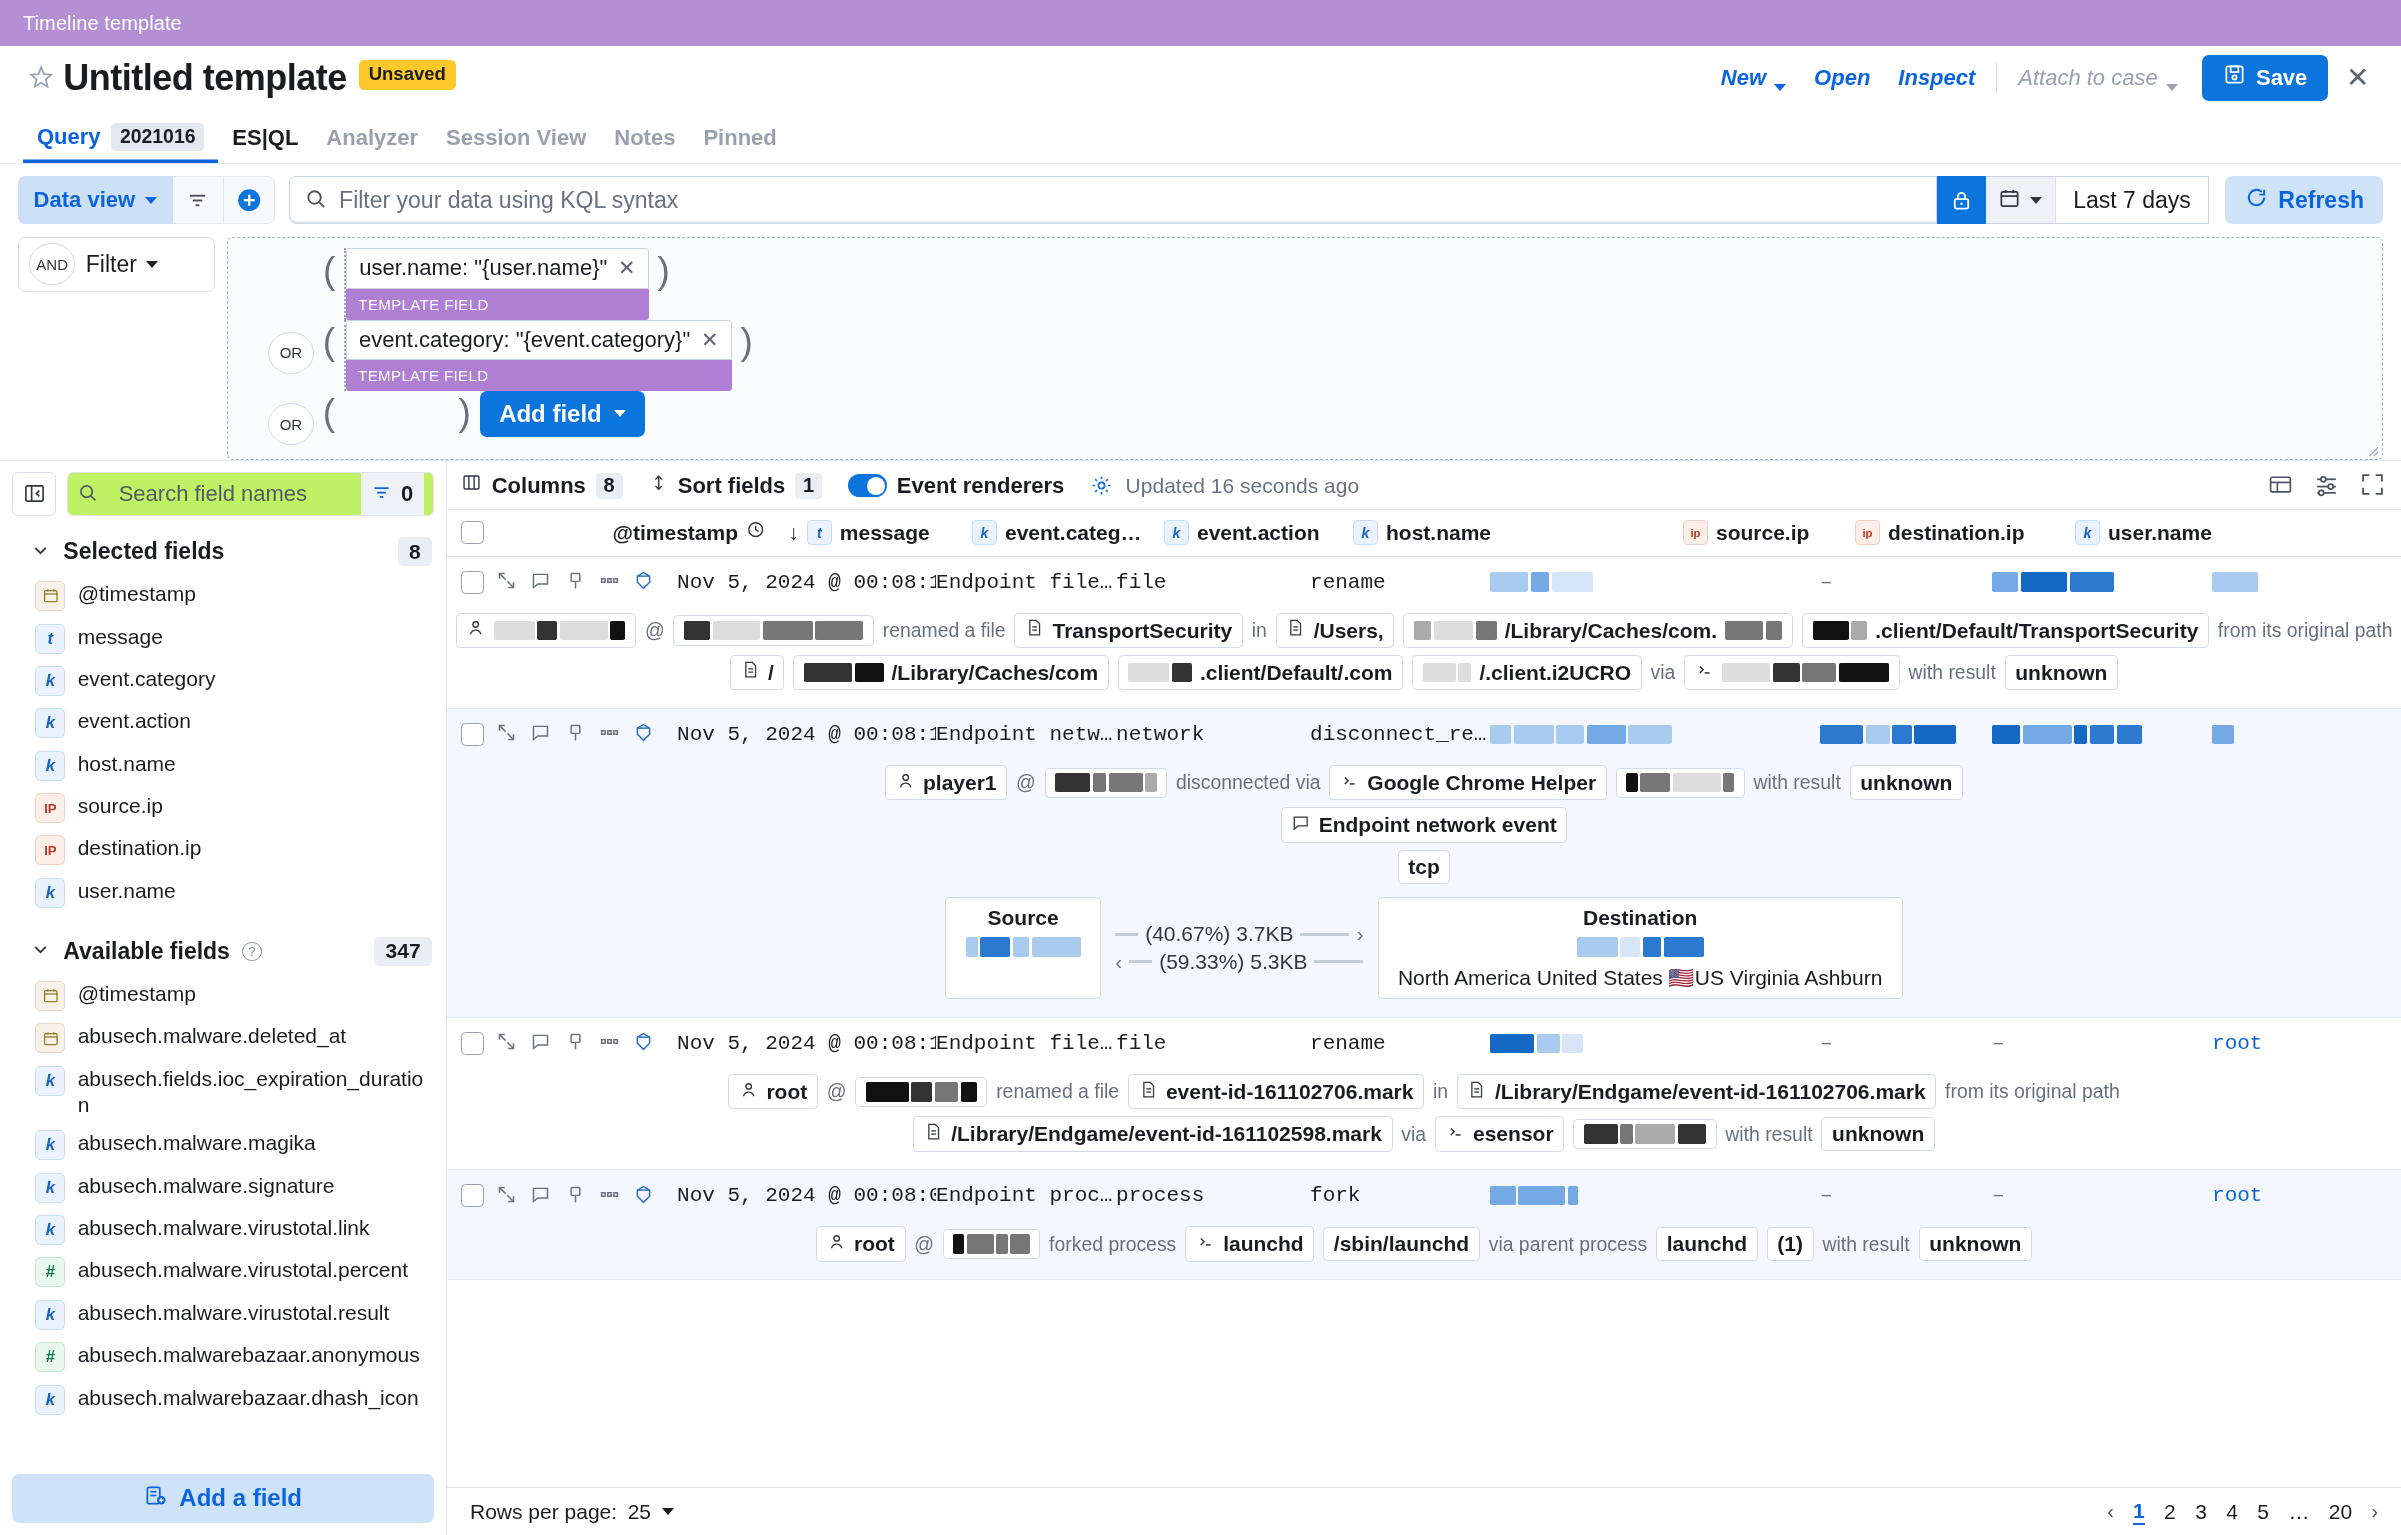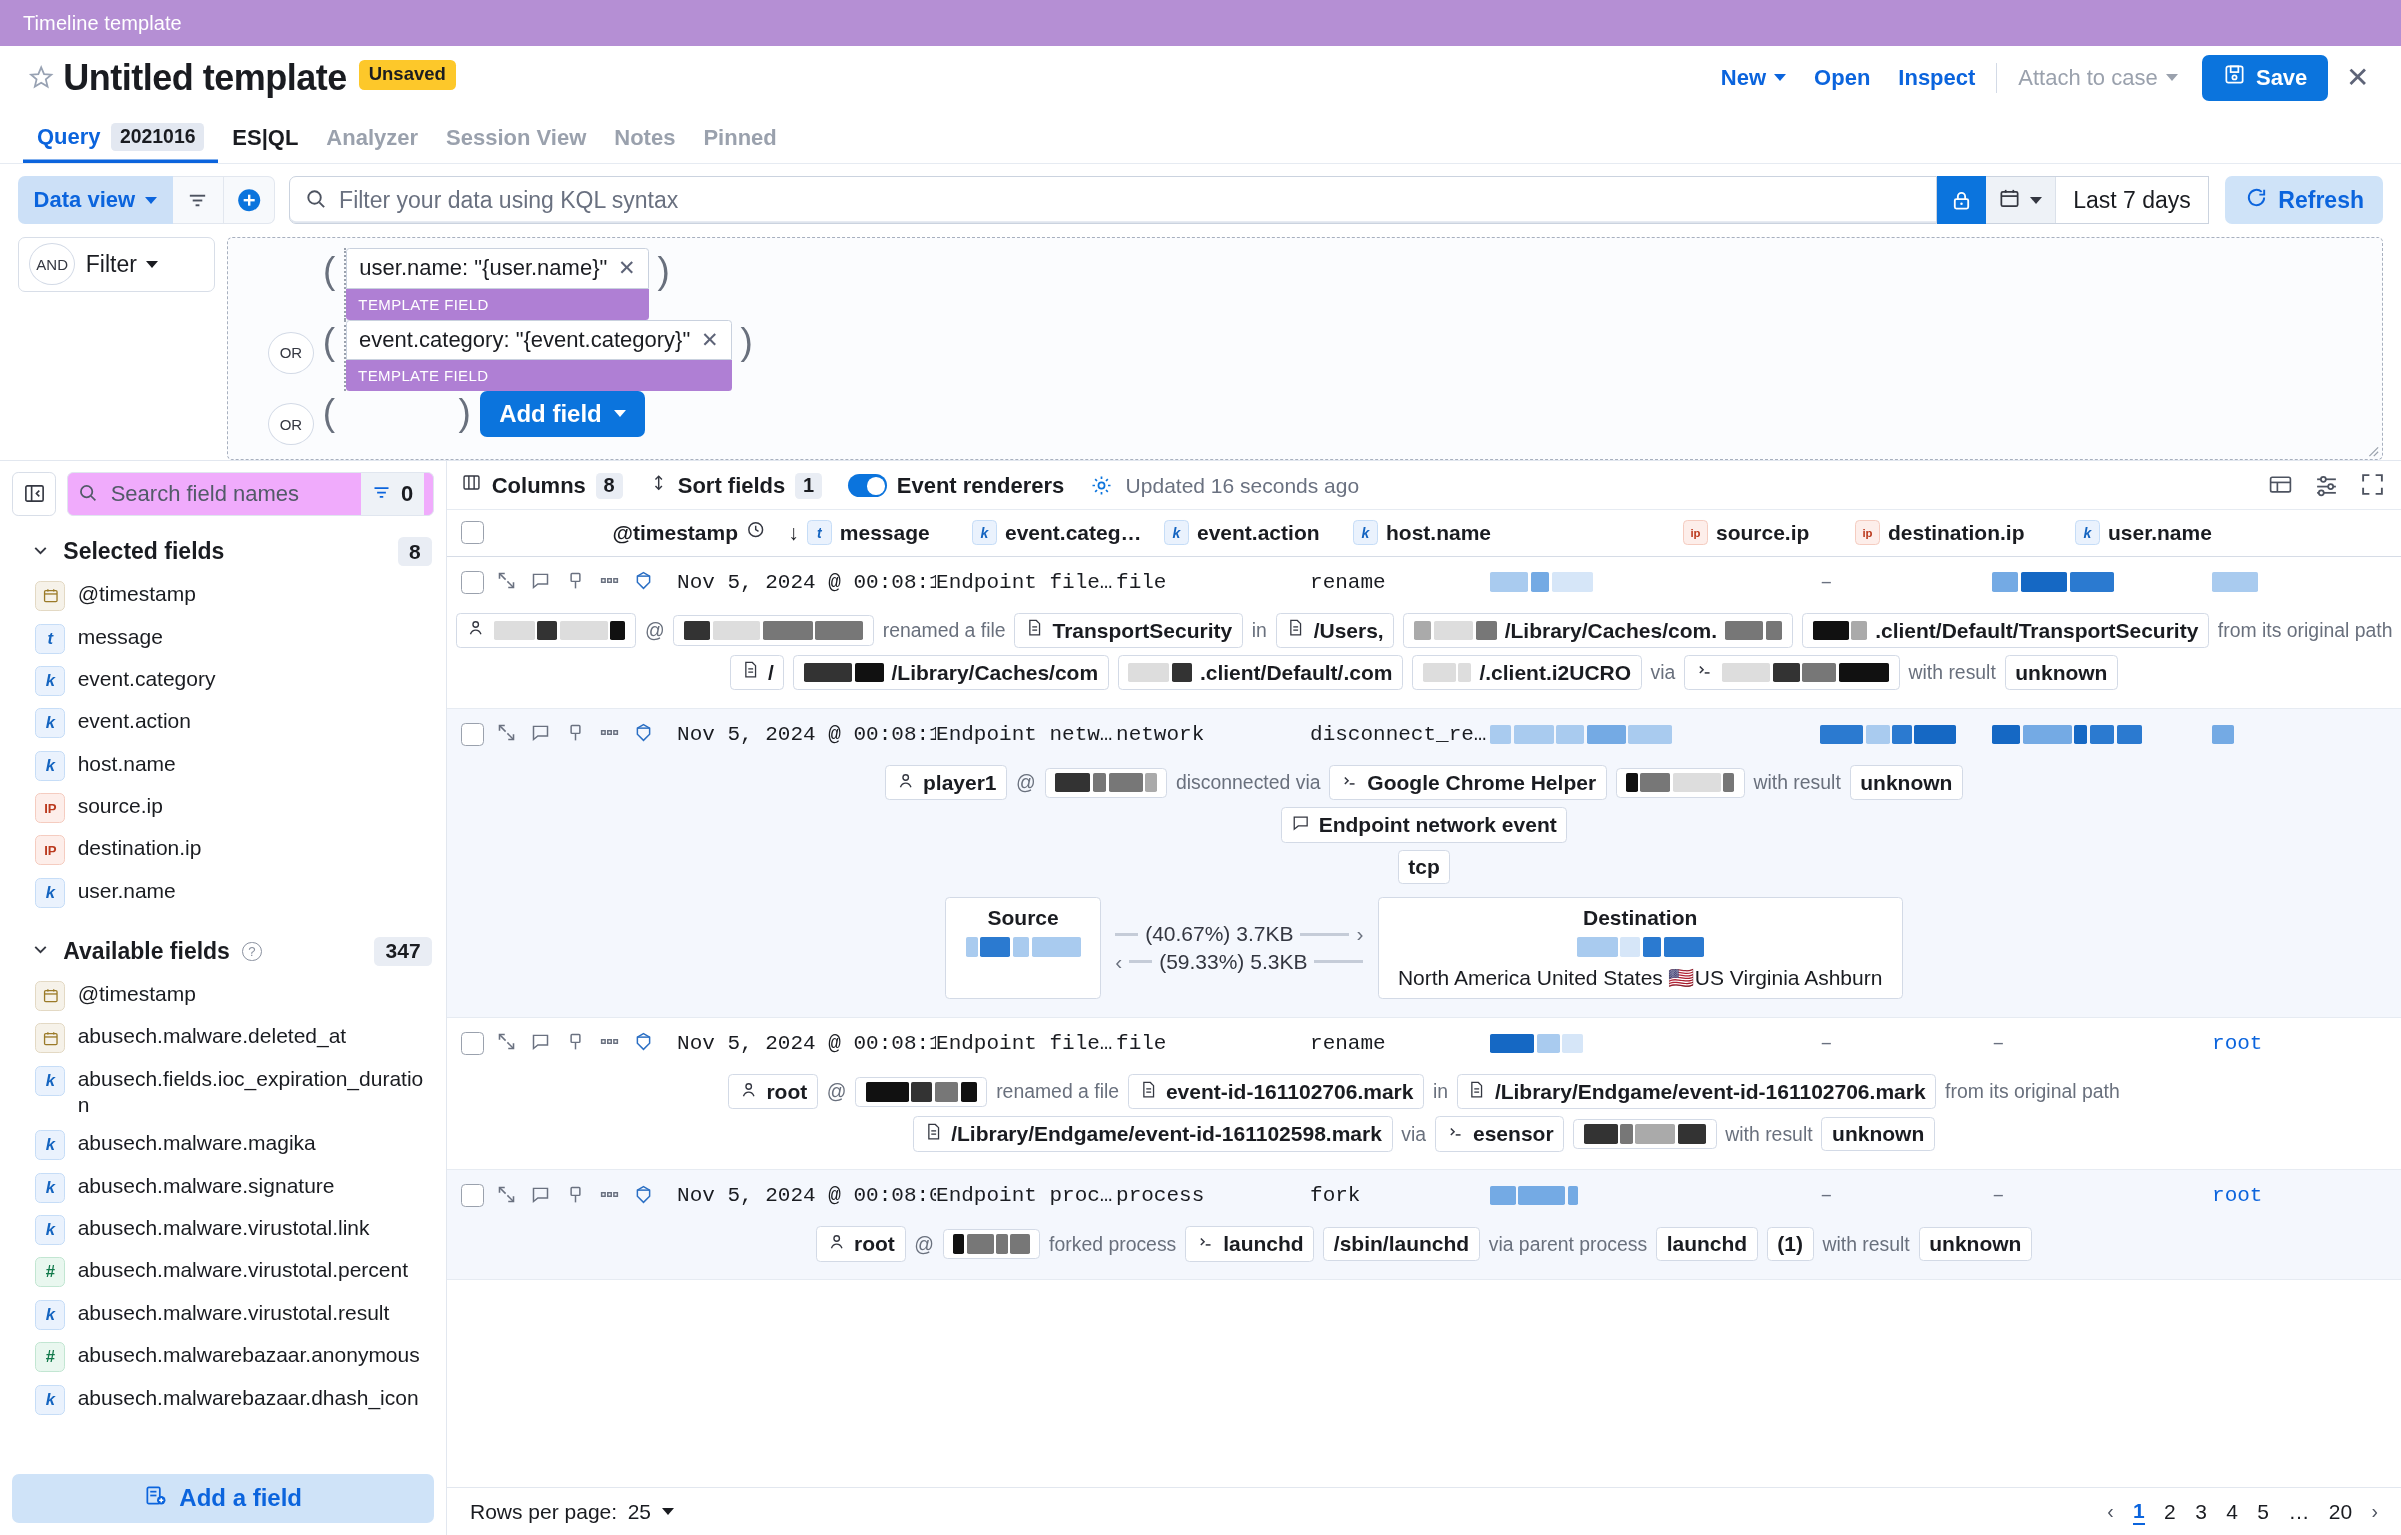--- a/index.html
+++ b/index.html
@@ -25,21 +25,21 @@
     padding: 0 21px 0 28px; background: #fff;
   }
   .star-icon { width: 26.4px; height: 26.4px; margin-right: 8.8px; flex: 0 0 26.4px; color: #98a2b3; }
   .page-title { font-size: 36px; font-weight: 700; letter-spacing: -0.5px; color: #1a1c21; }
   .unsaved-badge {
     margin-left: 12.3px; background: #fdc82a; color: #1a1c21;
     font-size: 18.5px; font-weight: 600; border-radius: 5.3px; padding: 3.5px 9.7px 4.4px;
     position: relative; top: -2.6px;
   }
   .title-actions { margin-left: auto; display: flex; align-items: center; gap: 0; }
-  .hdr-link { color: #0b64dd; font-size: 22px; font-weight: 700; padding: 0 14px; display:flex; align-items:center; gap:8px; }
+  .hdr-link { color: #0b64dd; font-size: 22px; font-weight: 700; padding: 0 14px; display:flex; align-items:flex-end; gap:8px;font-style:italic; }
   .hdr-link.disabled { color: #9aa1ad; font-weight: 400; }
   .vdiv { width:0.9px; height: 30px; background: #d3dae6; margin: 0 7px; }
   .save-btn {
     background: #0b74dd; color: #fff; border-radius: 7px; height: 46px;
     display: flex; align-items: center; gap: 9.7px; padding: 0 21px;
     font-size: 22px; font-weight: 700; margin-left: 10.6px;
   }
   .close-x { font-size: 28px; color: #5e6478; padding: 0 10.6px 0 17.6px; font-weight: 300; }
 
   .chev { display:inline-block; width:0;height:0; border-left:6.2px solid transparent; border-right:6.2px solid transparent; border-top:7px solid currentColor; }
@@ -114,22 +114,22 @@
     height: 46px; display:flex; align-items:center; gap:12.3px; padding: 0 19.4px; margin-left: 8.8px;
   }
   .resize-grip { position:absolute; right: 3.5px; bottom: 2.6px; width: 14px; height:14px; }
 
   
   .main { flex: 1; display: flex; min-height: 0; border-top: 0.9px solid #e2e7ef; }
   .sidebar { width: 447px; flex: 0 0 447px; border-right: 0.9px solid #e2e7ef; display:flex; flex-direction:column; background:#fff; }
   .sb-search-row { display:flex; align-items:center; gap:10.6px; padding: 10.6px 12.3px; }
   .sb-collapse { width:44px;height:44px;border:0.9px solid #d8dee8;border-radius:6.2px;display:flex;align-items:center;justify-content:center;background:#fff; }
   .sb-search {
-    flex:1; height:44px; background:#f0abfc; border:0.9px solid #e0e6ef; border-radius:6.2px;
-    display:flex; align-items:center; padding: 0 8.8px; gap:13px; overflow:hidden;
+    flex:1; height:44px; background:#bef264; border:0.9px solid #e0e6ef; border-radius:6.2px;
+    display:flex; align-items:center; padding: 0 8.8px; gap:21px; overflow:hidden;
   }
   .sb-search .ph { font-size:22px; color:#525a68; white-space:nowrap; }
   .sb-filtercount { margin-left:auto; display:flex; align-items:center; gap:8.8px; background:#eef2f7; height:100%; padding: 0 10.6px; }
   .sb-filtercount .n { font-size:22px; font-weight:600; }
 
   .sb-sec-head { display:flex; align-items:center; gap:12.3px; padding: 10.6px 14px 8.8px 14px; }
   .sb-sec-title { font-size:23px; font-weight:700; }
   .sb-sec-count { margin-left:auto; background:#e9edf4; border-radius:5.3px; font-size:21px; font-weight:600; padding: 2.6px 11.4px; }
   .q-icon { width:19.4px;height:19.4px;border:1.8px solid #8a919f;border-radius:50%;font-size:13.2px;display:inline-flex;align-items:center;justify-content:center;color:#8a919f;}
   .fieldlist { list-style:none; }

